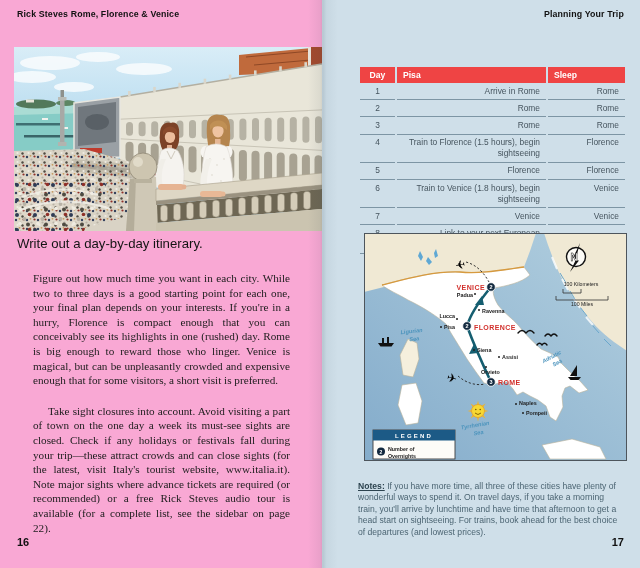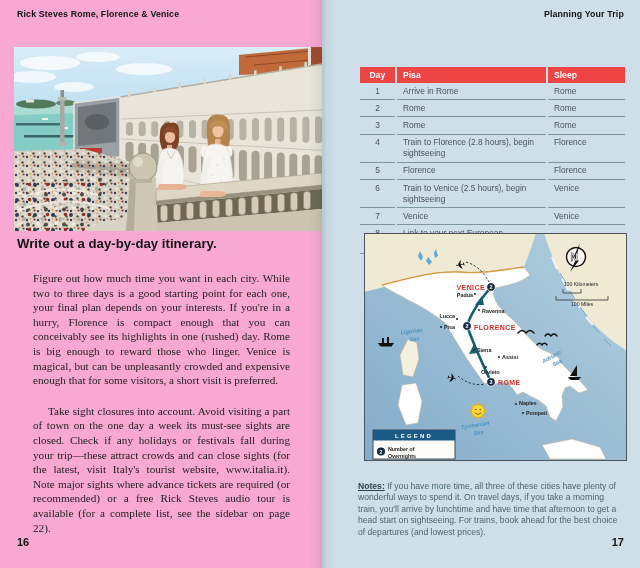--- a/index.html
+++ b/index.html
@@ -8,35 +8,35 @@
     font-family:"Liberation Sans",sans-serif;background:#ffffff;
   }
   .page-left{position:absolute;left:0;top:0;width:322px;height:568px;background:#f9a8d4;}
   .page-right{position:absolute;left:322px;top:0;width:318px;height:568px;background:#cfdfe9;}
   .gutter{position:absolute;left:308px;top:0;width:30px;height:568px;z-index:6;pointer-events:none;
     background:linear-gradient(90deg,rgba(40,60,70,0) 0%,rgba(40,60,70,.07) 40%,rgba(40,60,70,.14) 50%,rgba(40,60,70,.05) 62%,rgba(40,60,70,0) 100%);}
   .rh{position:absolute;top:9px;font-size:8.8px;font-weight:bold;color:#121212;letter-spacing:.15px;}
   .rh-left{left:17px;}
   .rh-right{right:16px;text-align:right;}
   .photo{position:absolute;left:14px;top:47px;width:308px;height:184px;overflow:hidden;background:#bcd8e8;}
-  .heading{position:absolute;left:17px;top:236px;font-size:13.2px;font-weight:bold;color:#141414;text-align:center;}
+  .heading{position:absolute;left:17px;top:236px;font-size:13.2px;font-weight:normal;color:#141414;text-align:center;}
   .bodytext{position:absolute;left:17px;top:255px;width:289px;font-family:"Liberation Serif",serif;
     font-size:11.2px;line-height:14.6px;color:#1c1c1c;text-align:justify;}
   .bodytext p{margin:16px;}
   .bodytext p + p{text-indent:15px;}
   .pagenum{position:absolute;top:536px;font-size:11px;font-weight:bold;color:#111;}
   .pn-left{left:17px;}
   .pn-right{right:16px;}
   .trip-title{position:absolute;left:38px;top:33px;font-size:12.6px;font-weight:bold;
     color:#1b80a8;line-height:15px;}
   .trip-table{position:absolute;left:38px;top:67px;width:265px;border-collapse:collapse;
     font-size:8.4px;color:#46555f;table-layout:fixed;}
   .trip-table th{background:#ef4444;color:#ffffff;font-size:8.6px;font-weight:bold;
     text-align:left;padding:3px 6px;}
-  .trip-table td{padding:2.6px 6px;border-bottom:1px solid #7d95a4;vertical-align:top;line-height:11px;}
+  .trip-table td{padding:2.6px 6px;border-bottom:1px solid #7d95a4;vertical-align:top;line-height:11px;text-align:right;}
   .trip-table th.sep,.trip-table td.sep{border-left:2px solid #cfdfe9;}
   .trip-table .day{text-align:center;padding-left:2px;padding-right:2px;}
   .trip-table td.noline{border-bottom:none;}
   .mapbox{position:absolute;left:42px;top:233px;width:263px;height:228px;}
   .notes{position:absolute;left:36px;top:472px;width:267px;font-size:8.6px;line-height:11.6px;color:#4c6573;}
   .notes b{color:#2c434f;text-decoration:underline;}
   svg text{font-family:"Liberation Sans",sans-serif;}
 </style>
 </head>
 <body>
@@ -278,31 +278,31 @@
           <td class="sep">Rome</td>
           <td class="sep">Rome</td>
         </tr>
       <tr>
           <td class="day">3</td>
           <td class="sep">Rome</td>
           <td class="sep">Rome</td>
         </tr>
       <tr>
           <td class="day">4</td>
-          <td class="sep">Train to Florence (2.8 hours), begin sightseeing</td>
+          <td class="sep">Train to Florence (1.5 hours), begin sightseeing</td>
           <td class="sep">Florence</td>
         </tr>
       <tr>
           <td class="day">5</td>
           <td class="sep">Florence</td>
           <td class="sep">Florence</td>
         </tr>
       <tr>
           <td class="day">6</td>
-          <td class="sep">Train to Venice (2.5 hours), begin sightseeing</td>
+          <td class="sep">Train to Venice (1.8 hours), begin sightseeing</td>
           <td class="sep">Venice</td>
         </tr>
       <tr>
           <td class="day">7</td>
           <td class="sep">Venice</td>
           <td class="sep">Venice</td>
         </tr>
       <tr>
           <td class="day">8</td>
           <td class="sep">Link to your next European destination, or fly home</td>

